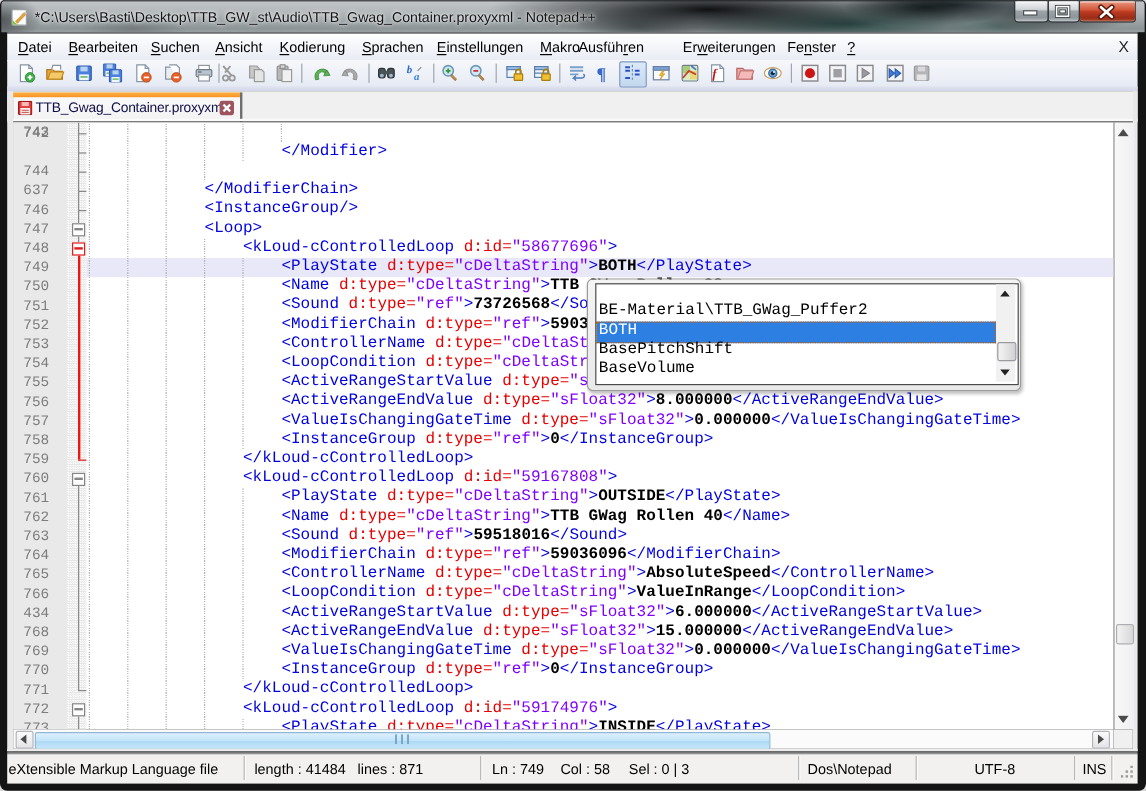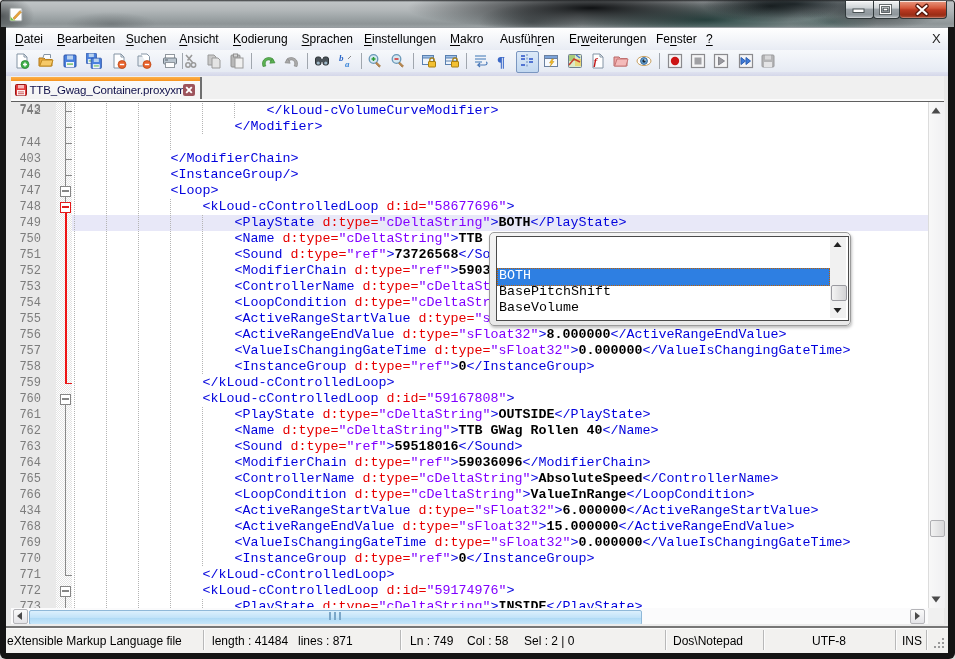--- a/index.html
+++ b/index.html
@@ -78,20 +78,21 @@
 svg{display:block;}
 </style></head><body>
 <div id="win">
 <div class="a" id="tbar"></div>
 <svg class="a" style="left:9px;top:7px" width="15" height="15" viewBox="0 0 15 15">
 <rect x="1" y="1" width="12" height="13" rx="1" fill="#fdfdfd" stroke="#9aa0a0" stroke-width="1"></rect>
 <path d="M1.5 9 L1.5 13.5 L8 13.5 C5 13.5 2.5 11.5 1.5 9 Z" fill="#7ec143"></path>
 <path d="M4 11 L11 3.5 L12.6 5 L5.6 12.4 Z" fill="#e8a33b" stroke="#b97a20" stroke-width="0.5"></path>
 <path d="M11 3.5 L12 2.6 L13.6 4.1 L12.6 5 Z" fill="#c8c8c8"></path>
 </svg>
+<div class="a" id="ttext">*C:\Users\Basti\Desktop\TTB_GW_st\Audio\TTB_Gwag_Container.proxyxml - Notepad++</div>
 <div class="a wbtn" id="bmin"></div>
     <div class="a wbtn" id="bmax"></div>
     <div class="a wbtn" id="bcls"></div>
 <svg class="a" style="left:845px;top:1px" width="27" height="17" viewBox="0 0 27 17">
 <rect x="8" y="8" width="11" height="3.5" fill="#ffffff" stroke="#4a5254" stroke-width="1"></rect>
     </svg>
 <svg class="a" style="left:873px;top:1px" width="25" height="17" viewBox="0 0 25 17">
 <rect x="7.5" y="4.5" width="10" height="8" fill="none" stroke="#3c4446" stroke-width="2.8"></rect>
 <rect x="7.5" y="4.5" width="10" height="8" fill="none" stroke="#ffffff" stroke-width="1.3"></rect>
 <rect x="10.2" y="7.2" width="4.6" height="2.6" fill="#ffffff" stroke="#3c4446" stroke-width="0.8"></rect>
@@ -102,21 +103,21 @@
     </svg>
 <div class="a" id="menubar"></div>
 <div class="a mi" style="left:15px"><u>D</u>atei</div>
 <div class="a mi" style="left:57px"><u>B</u>earbeiten</div>
 <div class="a mi" style="left:125.7px"><u>S</u>uchen</div>
 <div class="a mi" style="left:179.3px"><u>A</u>nsicht</div>
 <div class="a mi" style="left:233px"><u>K</u>odierung</div>
 <div class="a mi" style="left:301.6px"><u>S</u>prachen</div>
 <div class="a mi" style="left:364px"><u>E</u>instellungen</div>
 <div class="a mi" style="left:450px"><u>M</u>akro</div>
-<div class="a mi" style="left:500px">Ausfüh<u>r</u>en</div>
+<div class="a mi" style="left:482px">Ausfüh<u>r</u>en</div>
 <div class="a mi" style="left:569px">Er<u>w</u>eiterungen</div>
 <div class="a mi" style="left:656px">Fe<u>n</u>ster</div>
 <div class="a mi" style="left:706px"><u>?</u></div>
 <div class="a" style="left:932px;top:31px;font-size:13px;color:#222;">X</div>
 <div class="a" id="toolbar"></div>
     <div class="a" id="toolbavel"></div>
 <div class="a tsep" style="left:182px"></div>
 <div class="a tsep" style="left:251px"></div>
 <div class="a tsep" style="left:306.5px"></div>
 <div class="a tsep" style="left:361px"></div>
@@ -310,21 +311,21 @@
     <div class="a" id="tabline"></div>
 <div class="a" style="left:6px;top:76px;width:5px;height:550px;background:#e9e9e9"></div>
 <div class="a" style="left:944px;top:76px;width:4px;height:550px;background:#e9e9e9"></div>
 <div class="a" id="edwrap">
 <div class="a" id="lnmargin"></div>
       <div class="a" id="foldmargin"></div>
 <div class="a" id="curline" style="top:113px"></div>
 <div class="a ln" style="left:0;top:1px">742</div>
 <div class="a ln" style="left:0;top:0">743</div>
 <div class="a ln" style="left:0;top:33px">744</div>
-<div class="a ln" style="left:0;top:49px">403</div>
+<div class="a ln" style="left:0;top:49px">637</div>
 <div class="a ln" style="left:0;top:65px">746</div>
 <div class="a ln" style="left:0;top:81px">747</div>
 <div class="a ln" style="left:0;top:97px">748</div>
 <div class="a ln" style="left:0;top:113px">749</div>
 <div class="a ln" style="left:0;top:129px">750</div>
 <div class="a ln" style="left:0;top:145px">751</div>
 <div class="a ln" style="left:0;top:161px">752</div>
 <div class="a ln" style="left:0;top:177px">753</div>
 <div class="a ln" style="left:0;top:193px">754</div>
 <div class="a ln" style="left:0;top:209px">755</div>
@@ -373,21 +374,20 @@
 <div class="a" style="left:54px;top:280.5px;width:7px;height:1px;background:#e31b1b"></div>
 <div class="a fbox" style="left:49px;top:291.5px">
         <i></i>
       </div>
 <div class="a fline" style="left:54px;top:302.5px;height:170.5px"></div>
 <div class="a" style="left:54px;top:472.5px;width:7px;height:1px;background:#888"></div>
 <div class="a fbox" style="left:49px;top:483.5px">
         <i></i>
       </div>
 <div class="a fline" style="left:54px;top:494.5px;height:11.5px"></div>
-<div class="a cl" style="left:255.5px;top:1px"><s class="t">&lt;/kLoud-cVolumeCurveModifier&gt;</s></div>
 <div class="a cl" style="left:223.5px;top:17px"><s class="t">&lt;/Modifier&gt;</s></div>
 <div class="a cl" style="left:159.5px;top:49px"><s class="t">&lt;/ModifierChain&gt;</s></div>
 <div class="a cl" style="left:159.5px;top:65px"><s class="t">&lt;InstanceGroup/&gt;</s></div>
 <div class="a cl" style="left:159.5px;top:81px"><s class="t">&lt;Loop&gt;</s></div>
 <div class="a cl" style="left:191.5px;top:97px"><s class="t">&lt;kLoud-cControlledLoop </s><s class="r">d:id=</s><s class="v">"58677696"</s><s class="t">&gt;</s></div>
 <div class="a cl" style="left:223.5px;top:113px"><s class="t">&lt;PlayState </s><s class="r">d:type=</s><s class="v">"cDeltaString"</s><s class="t">&gt;</s><s class="b">BOTH</s><s class="t">&lt;/PlayState&gt;</s></div>
 <div class="a cl" style="left:223.5px;top:129px"><s class="t">&lt;Name </s><s class="r">d:type=</s><s class="v">"cDeltaString"</s><s class="t">&gt;</s><s class="b">TTB GWag Rollen 38</s></div>
 <div class="a cl" style="left:223.5px;top:145px"><s class="t">&lt;Sound </s><s class="r">d:type=</s><s class="v">"ref"</s><s class="t">&gt;</s><s class="b">73726568</s><s class="t">&lt;/Sound&gt;</s></div>
 <div class="a cl" style="left:223.5px;top:161px"><s class="t">&lt;ModifierChain </s><s class="r">d:type=</s><s class="v">"ref"</s><s class="t">&gt;</s><s class="b">59034096</s></div>
 <div class="a cl" style="left:223.5px;top:177px"><s class="t">&lt;ControllerName </s><s class="r">d:type=</s><s class="v">"cDeltaString</s></div>
@@ -434,21 +434,21 @@
 <div class="a" style="left:928px;top:608px;width:16px;height:16px;background:#f0f0f0"></div>
 <div class="a" id="stline0"></div>
     <div class="a" id="stline1"></div>
     <div class="a" id="stline2"></div>
     <div class="a" id="status"></div>
 <div class="a st" style="left:7px">eXtensible Markup Language file</div>
 <div class="a st" style="left:212px">length : 41484</div>
 <div class="a st" style="left:298px">lines : 871</div>
 <div class="a st" style="left:410px">Ln : 749</div>
 <div class="a st" style="left:467px">Col : 58</div>
-<div class="a st" style="left:524px">Sel : 2 | 0</div>
+<div class="a st" style="left:524px">Sel : 0 | 3</div>
 <div class="a st" style="left:673px">Dos\Notepad</div>
 <div class="a st" style="left:812px">UTF-8</div>
 <div class="a st" style="left:902px">INS</div>
 <div class="a ssep" style="left:203px"></div>
 <div class="a ssep" style="left:400px"></div>
 <div class="a ssep" style="left:665px"></div>
 <div class="a ssep" style="left:763px"></div>
 <div class="a ssep" style="left:895px"></div>
 <div class="a ssep" style="left:926px"></div>
 <svg class="a" style="left:934px;top:638px" width="12" height="12" viewBox="0 0 12 12">
@@ -457,20 +457,21 @@
         <rect x="4" y="8" width="2" height="2"></rect>
         <rect x="0" y="8" width="2" height="2"></rect>
         <rect x="8" y="4" width="2" height="2"></rect>
         <rect x="4" y="4" width="2" height="2"></rect>
         <rect x="8" y="0" width="2" height="2"></rect>
       </g>
     </svg>
 <div class="a" id="popup"></div>
     <div class="a" id="plist"></div>
 <div class="a" id="psel"></div>
+<div class="a pi" style="top:252px;">BE-Material\TTB_GWag_Puffer2</div>
 <div class="a pi" style="top:268px;color:#fff;">BOTH</div>
 <div class="a pi" style="top:284px;">BasePitchShift</div>
 <div class="a pi" style="top:300px;">BaseVolume</div>
 <div class="a" id="psb"></div>
 <svg class="a" style="left:833px;top:241px" width="9" height="7" viewBox="0 0 9 7">
       <path d="M4.5 1 L8.5 6 H0.5 Z" fill="#222"></path>
     </svg>
 <div class="a" id="pthumb"></div>
 <svg class="a" style="left:833px;top:307px" width="9" height="7" viewBox="0 0 9 7">
       <path d="M4.5 6 L8.5 1 H0.5 Z" fill="#222"></path>

